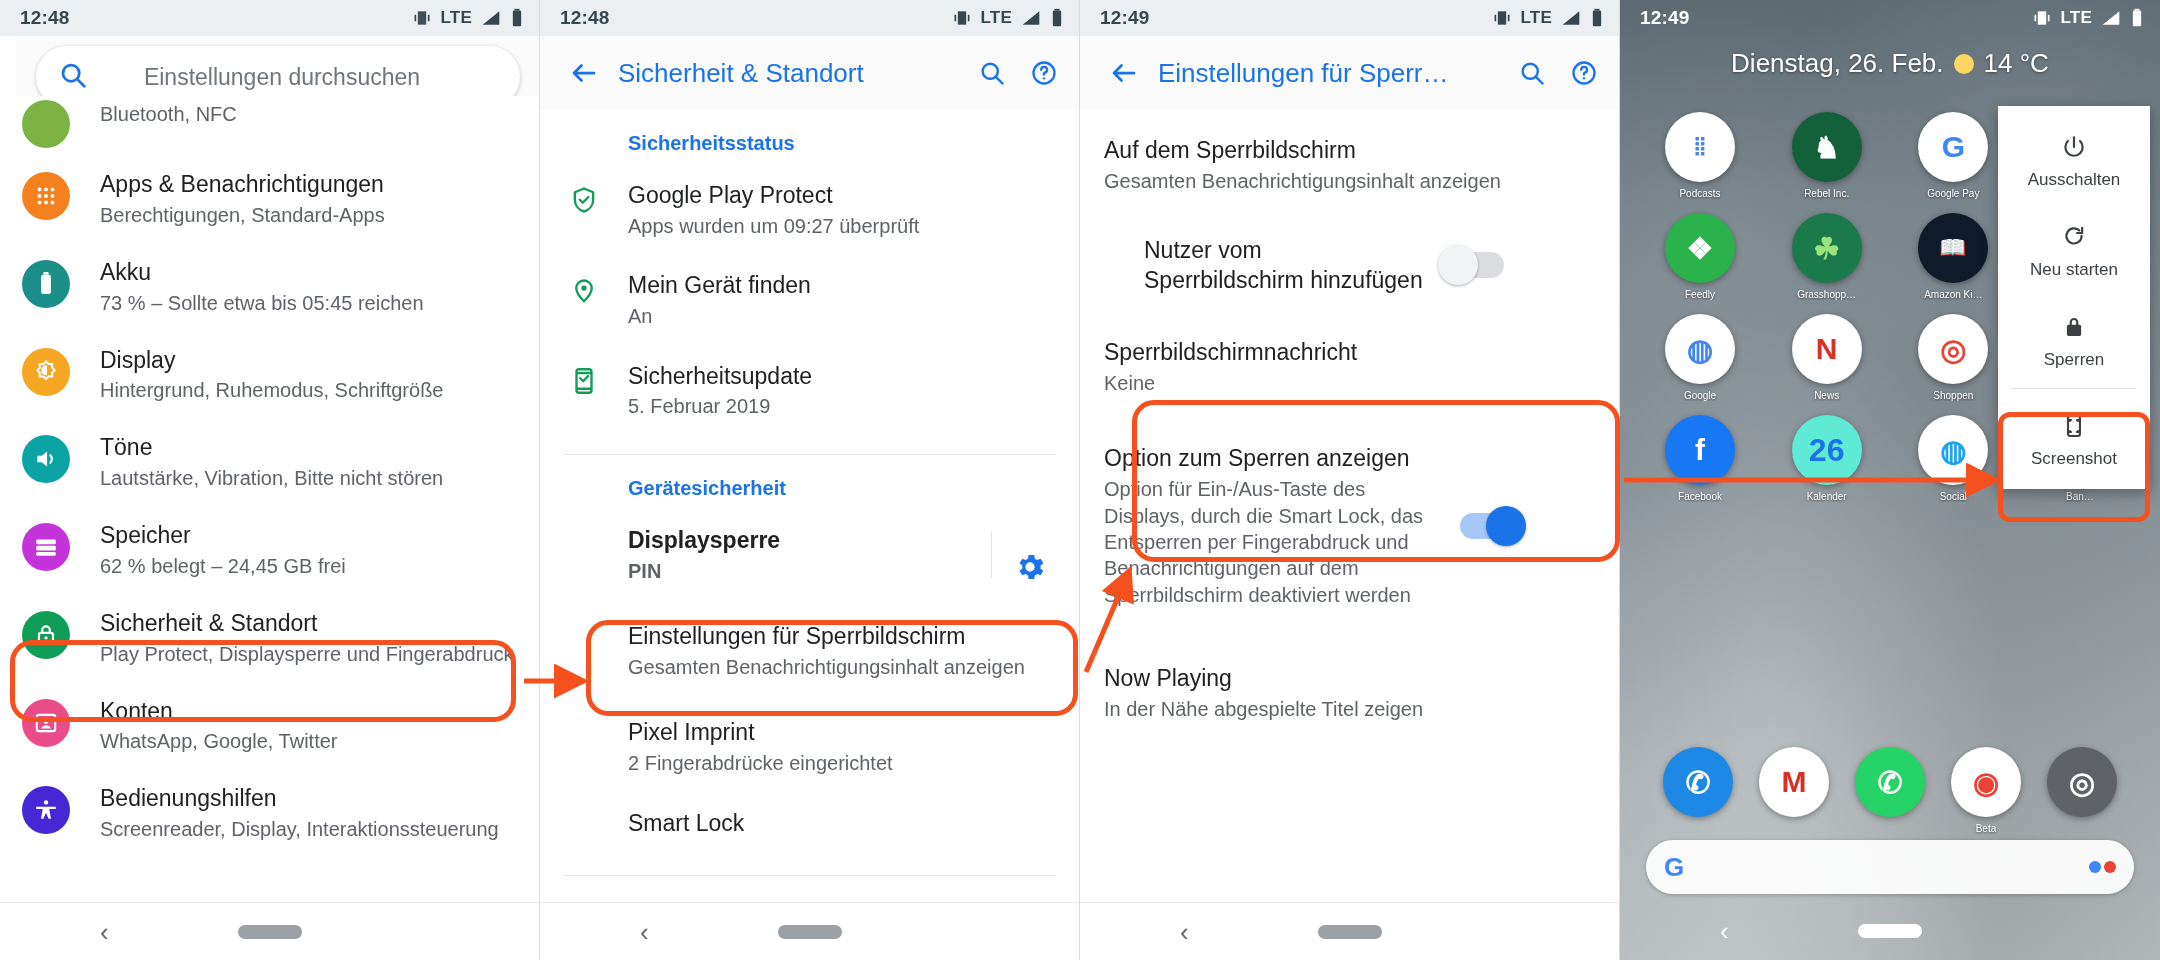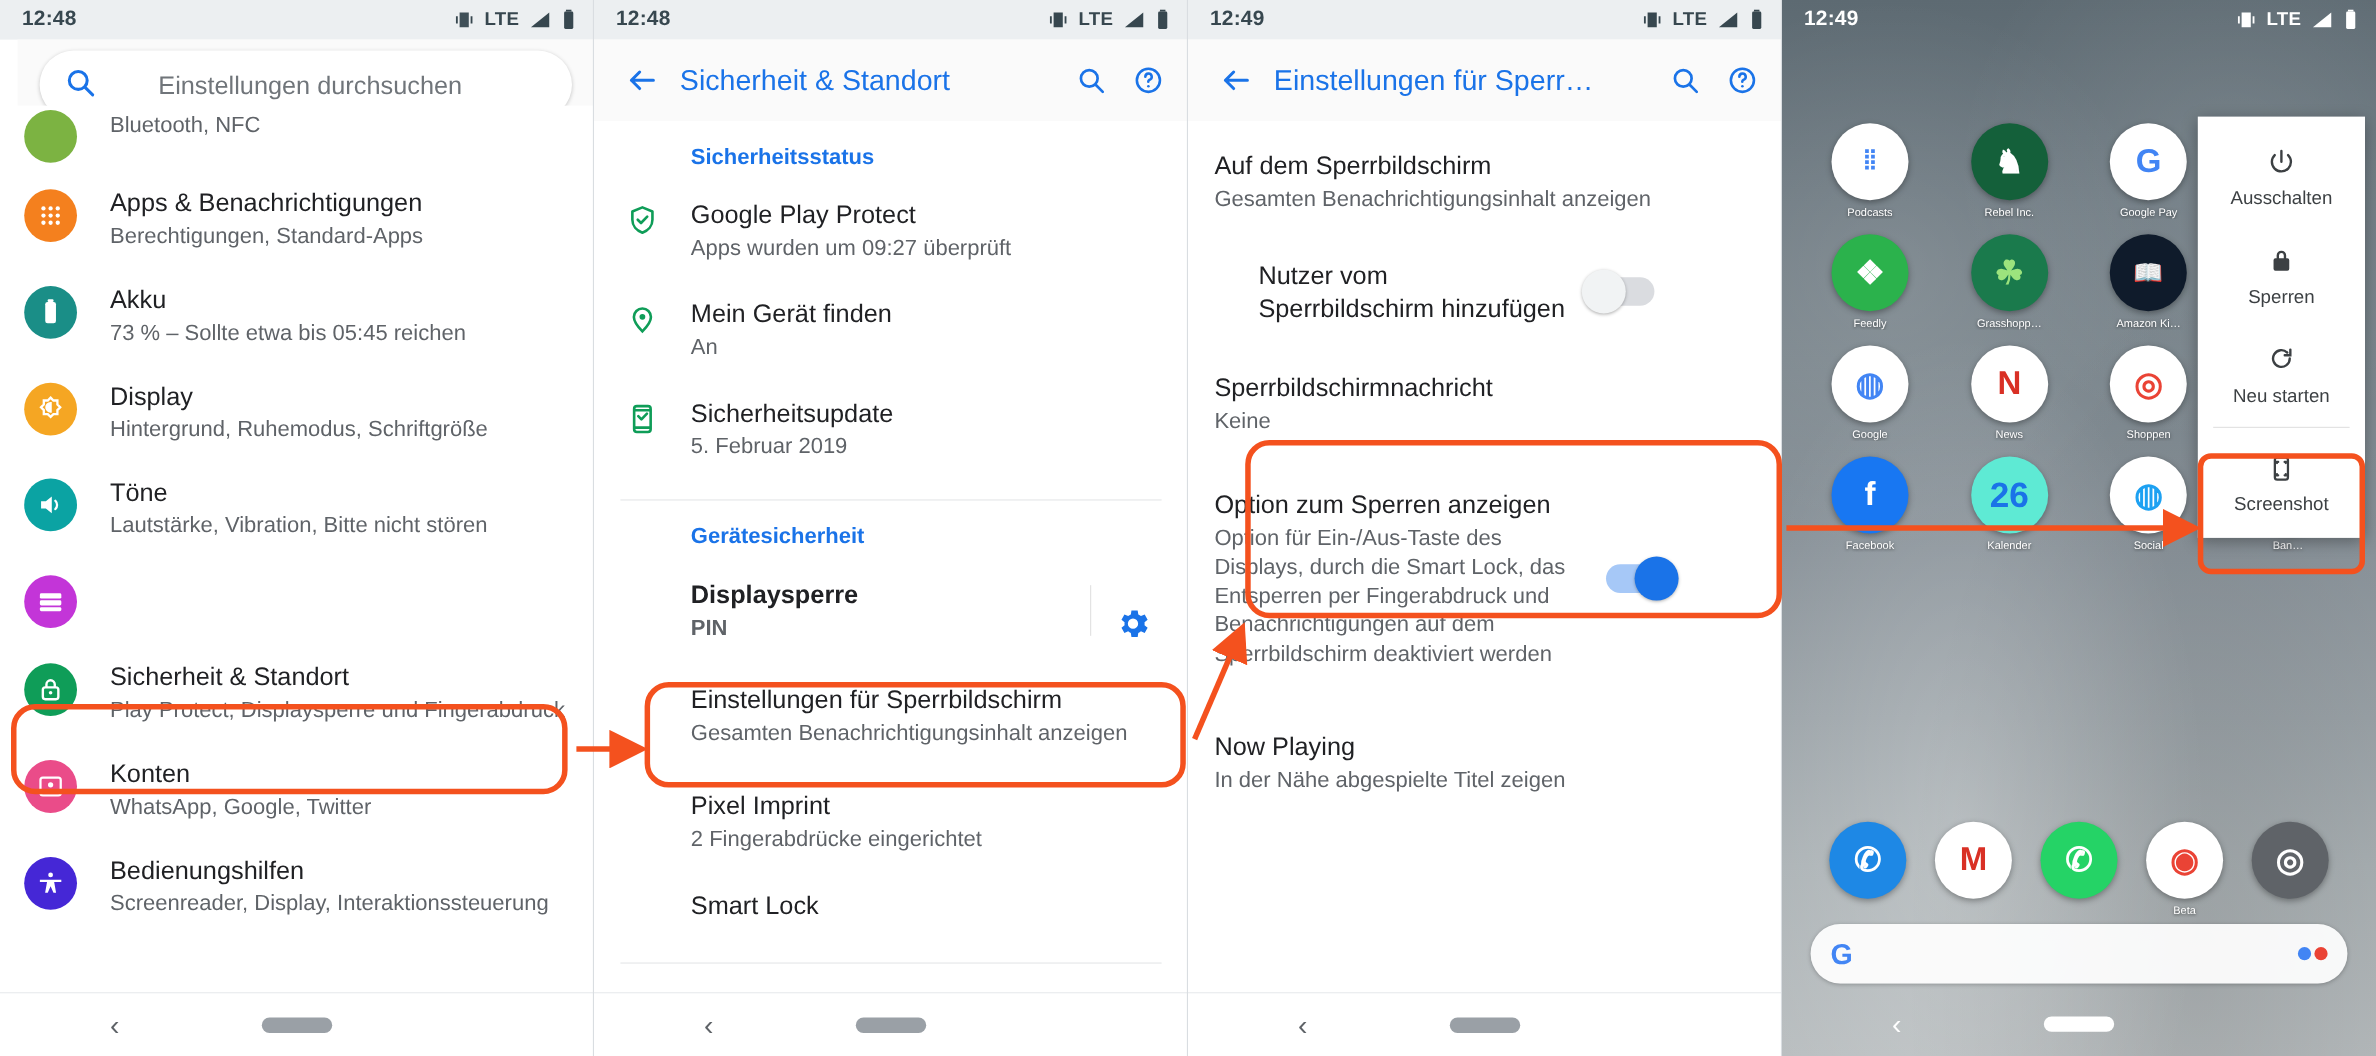--- a/index.html
+++ b/index.html
@@ -257,20 +257,24 @@
       </div>
 
       <div class="row">
         <span class="ic" style="background:#c335d8">
           <svg width="26" height="26" viewBox="0 0 24 24" fill="#fff">
               <rect x="3" y="5" width="18" height="4.4" rx="1.2"></rect>
               <rect x="3" y="10.8" width="18" height="4.4" rx="1.2"></rect>
               <rect x="3" y="16.6" width="18" height="3.4" rx="1.2"></rect>
             </svg>
         </span>
+        <span class="txt">
+          <div class="t1">Speicher</div>
+          <div class="t2">62 % belegt – 24,45 GB frei</div>
+        </span>
       </div>
 
       <div class="row" style="min-height:84px;">
         <span class="ic" style="background:#0f9d58">
           <svg width="26" height="26" viewBox="0 0 24 24" fill="none" stroke="#fff" stroke-width="2">
               <rect x="5.5" y="10" width="13" height="10" rx="2"></rect>
               <path d="M8.5 10V7.6a3.5 3.5 0 017 0V10"></path>
               <circle cx="12" cy="14.6" r="1.5" fill="#fff" stroke="none"></circle>
             </svg>
         </span>
@@ -547,20 +551,25 @@
         <svg class="sb-icn" width="20" height="20" viewBox="0 0 24 24" fill="#fff">
             <path d="M2 20h20V4z"></path>
           </svg>
         <svg class="sb-icn" width="14" height="20" viewBox="0 0 14 24" fill="#fff">
             <rect x="4" y="1" width="6" height="2"></rect>
             <rect x="2" y="3" width="10" height="19" rx="1.5"></rect>
           </svg>
       </span>
     </div>
 
+    <div class="home-date">
+      <span>Dienstag, 26. Feb.</span>
+      <span class="weather-dot"></span>
+      <span>14 °C</span>
+    </div>
 
     <div class="appgrid">
 
       <div class="approw">
         <div class="app">
             <div class="bubble" style="background:#ffffff;color:#4285f4;font-size:24px">⦙⦙</div>
             <div class="lbl">Podcasts</div>
           </div>
         <div class="app">
             <div class="bubble" style="background:#14603a;color:#ffffff">♞</div>
@@ -666,34 +675,34 @@
         <div class="glyph">
           <svg width="26" height="26" viewBox="0 0 24 24" fill="none" stroke="#3c4043" stroke-width="2" stroke-linecap="round">
               <path d="M12 3v9"></path>
               <path d="M6.4 6.4a8 8 0 1011.2 0"></path>
             </svg>
         </div>
         <div class="lbl">Ausschalten</div>
       </div>
       <div class="pm-item">
         <div class="glyph">
-          <svg width="26" height="26" viewBox="0 0 24 24" fill="#3c4043">
-              <path d="M17 10h-1V7.6a4 4 0 10-8 0V10H7a1.6 1.6 0 00-1.6 1.6v7.2A1.6 1.6 0 007 20.4h10a1.6 1.6 0 001.6-1.6v-7.2A1.6 1.6 0 0017 10zm-7-2.4a2 2 0 114 0V10h-4z"></path>
-            </svg>
-        </div>
-        <div class="lbl">Sperren</div>
-      </div>
-      <div class="pm-item">
-        <div class="glyph">
           <svg width="26" height="26" viewBox="0 0 24 24" fill="none" stroke="#3c4043" stroke-width="2" stroke-linecap="round">
               <path d="M19 11a7 7 0 11-2.1-5"></path>
               <path d="M19.5 3.5V8.3H14.8"></path>
             </svg>
         </div>
         <div class="lbl">Neu starten</div>
+      </div>
+      <div class="pm-item">
+        <div class="glyph">
+          <svg width="26" height="26" viewBox="0 0 24 24" fill="#3c4043">
+              <path d="M17 10h-1V7.6a4 4 0 10-8 0V10H7a1.6 1.6 0 00-1.6 1.6v7.2A1.6 1.6 0 007 20.4h10a1.6 1.6 0 001.6-1.6v-7.2A1.6 1.6 0 0017 10zm-7-2.4a2 2 0 114 0V10h-4z"></path>
+            </svg>
+        </div>
+        <div class="lbl">Sperren</div>
       </div>
       <div class="pm-sep"></div>
       <div class="pm-item">
         <div class="glyph">
           <svg width="26" height="26" viewBox="0 0 24 24" fill="none" stroke="#3c4043" stroke-width="1.9" stroke-linecap="round">
               <rect x="6.5" y="2.8" width="11" height="18.4" rx="2"></rect>
               <path d="M9.3 6.4h-1v1M14.7 6.4h1v1M9.3 17.6h-1v-1M14.7 17.6h1v-1"></path>
             </svg>
         </div>
         <div class="lbl">Screenshot</div>

